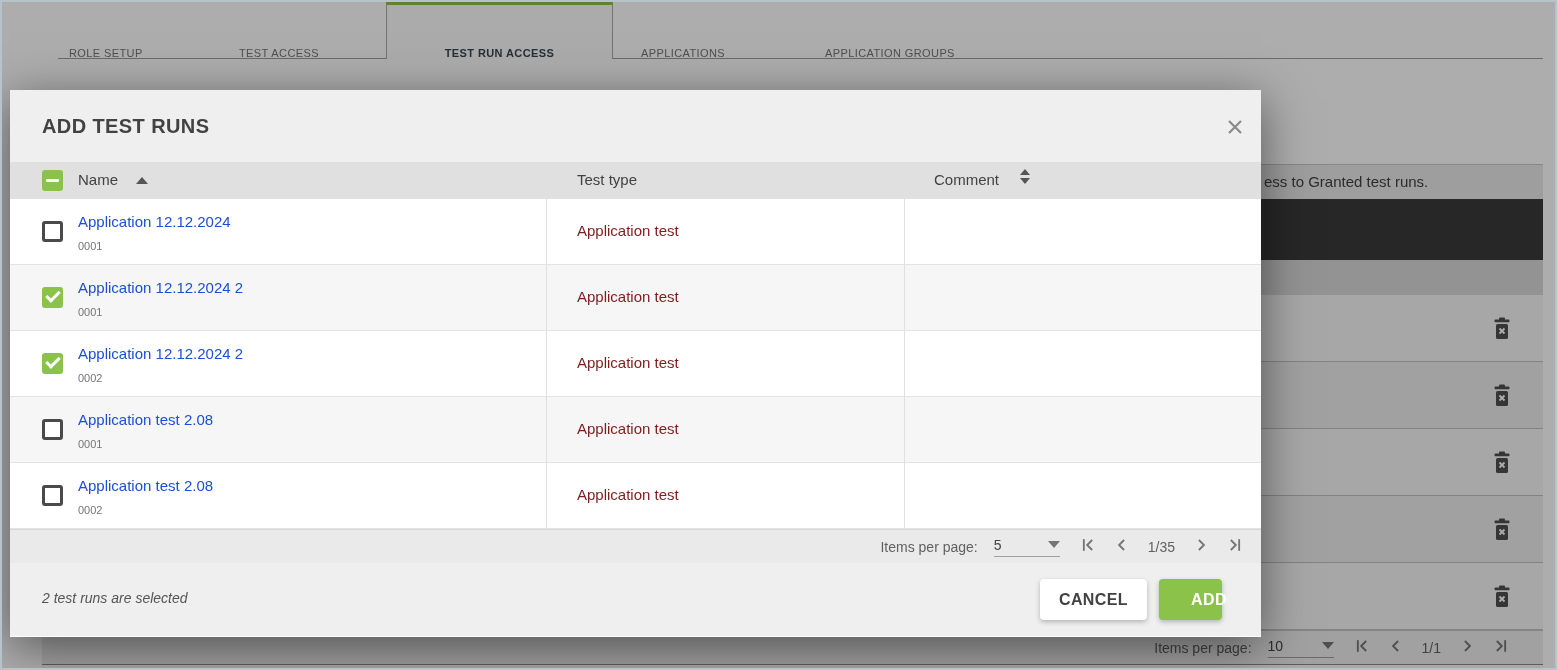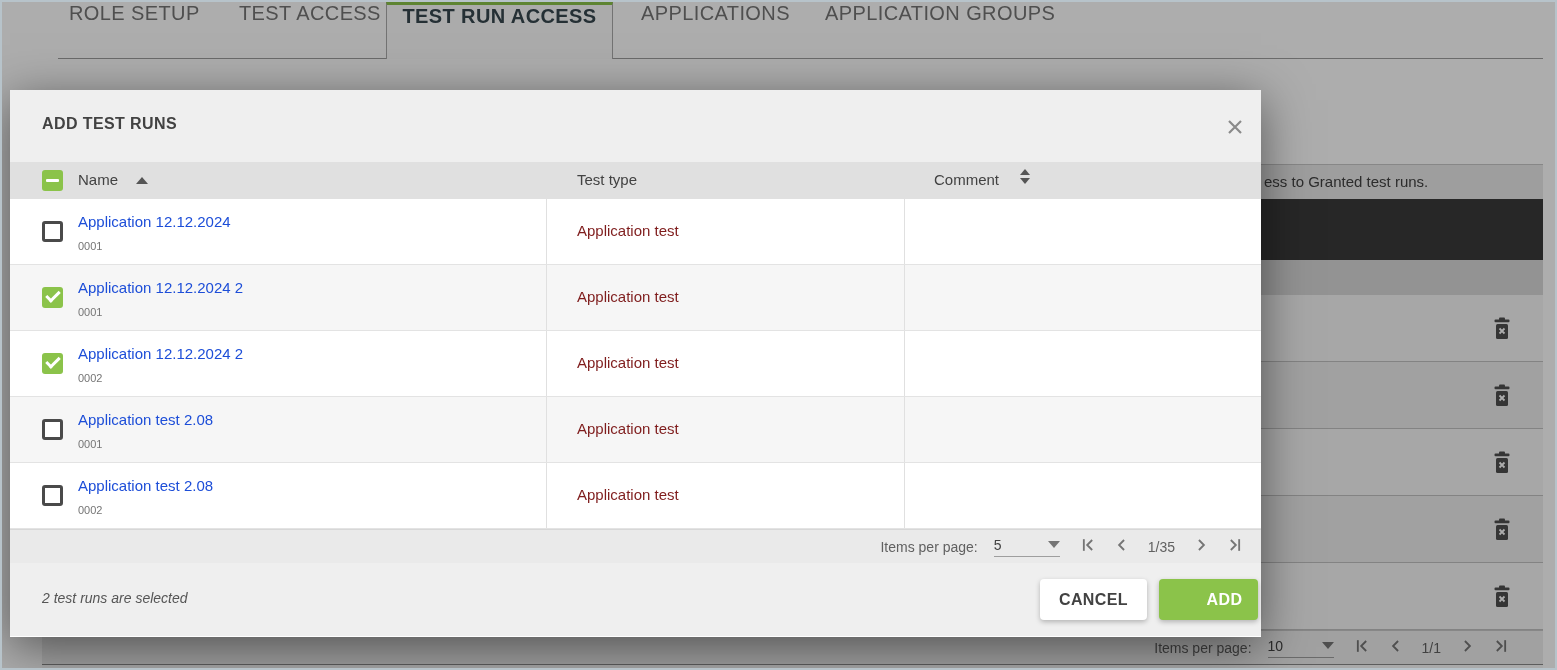--- a/index.html
+++ b/index.html
@@ -3,21 +3,21 @@
 <meta charset="utf-8">
 <style>
   :root{ --green:#8BC34A; }
   *{margin:0;padding:0;box-sizing:border-box;}
   html,body{background:#e8e8e8;font-family:"Liberation Sans",sans-serif;}
   .screen{position:relative;width:1557px;height:670px;background:#ffffff;border:2px solid #b7c3ca;overflow:hidden;}
 
   
   .bg-page{position:absolute;inset:0;background:#fff;}
   .tabline{position:absolute;left:56px;right:12px;top:56px;height:1px;background:#9e9e9e;}
-  .tab{position:absolute;top:0;height:57px;display:flex;align-items:flex-start;font-size:20px;letter-spacing:.4px;color:#757575;cursor:pointer;}
+  .tab{position:absolute;top:0;height:57px;display:flex;align-items:flex-end;font-size:11px;letter-spacing:.4px;color:#757575;cursor:pointer;}
   .tab.active{justify-content:center;background:#fdfdfd;border:1px solid #aaa;border-top:3px solid var(--green);border-bottom:none;font-weight:bold;color:#37474f;}
   .bg-toolbar{position:absolute;left:0;right:0;top:57px;height:103px;background:#fff;}
   .frag{position:absolute;left:1262px;top:116px;font-style:italic;font-size:15px;color:#555;}
   .toggle{position:absolute;left:1334px;top:115px;width:44px;height:19px;border-radius:10px;background:#9e9e9e;cursor:pointer;}
   .knob{position:absolute;left:-2px;top:-4px;width:27px;height:27px;border-radius:50%;background:#fafafa;box-shadow:0 1px 3px rgba(0,0,0,.4);}
   .add-lbl{position:absolute;left:1391px;top:116px;font-style:italic;font-size:15px;color:#555;}
   .plus-btn{position:absolute;left:1503px;top:109px;width:31px;height:31px;border:none;border-radius:4px;background:var(--green);color:#fff;font-size:26px;font-weight:bold;line-height:26px;cursor:pointer;}
   .bg-info{position:absolute;left:40px;right:12px;top:162px;height:35px;background:#e9e9e9;border-top:1px solid #c7c7c7;}
   .bg-info span{position:absolute;left:1222px;top:8px;font-size:15px;color:#424242;}
   .bg-dark{position:absolute;left:40px;right:12px;top:197px;height:61px;background:#3a3a3a;}
@@ -28,21 +28,21 @@
   .trash{position:absolute;right:30px;top:22px;width:22px;height:23px;border:none;background:transparent;cursor:pointer;}
   .bg-pagi{position:absolute;left:40px;right:12px;top:628px;height:34px;background:#eeeeee;border-top:1px solid #c7c7c7;display:flex;align-items:center;justify-content:flex-end;padding-right:30px;gap:16px;}
   .bg-strip{position:absolute;left:40px;right:12px;top:662px;height:8px;background:#fafafa;border-top:1px solid #8a8a8a;}
 
   
   .overlay{position:absolute;inset:0;background:rgba(0,0,0,.32);}
 
   
   .modal{position:absolute;left:8px;top:88px;width:1251px;height:547px;background:#fff;box-shadow:0 10px 45px rgba(0,0,0,.5);}
   .m-header{position:relative;height:72px;background:#efefef;}
-  .m-title{position:absolute;left:32px;top:25px;font-size:16px;font-weight:bold;letter-spacing:.4px;color:#424242;}
+  .m-title{position:absolute;left:32px;top:25px;font-size:20px;font-weight:bold;letter-spacing:.4px;color:#424242;}
   .m-search{position:absolute;left:922px;top:16px;width:240px;height:36px;display:flex;align-items:center;gap:8px;border-bottom:1px solid #8a8a8a;}
   .m-search input{flex:1;border:none;outline:none;background:transparent;font-family:"Liberation Sans",sans-serif;font-size:15px;font-style:italic;color:#424242;}
   .m-search input::placeholder{color:#8f8f8f;font-style:italic;}
   .m-close{position:absolute;left:1212px;top:25px;width:26px;height:26px;border:none;background:transparent;cursor:pointer;}
   .m-thead{position:relative;height:37px;background:#e0e0e0;font-size:15px;color:#424242;}
   .th-cb{position:absolute;left:32px;top:8px;}
   .th-name{position:absolute;left:68px;top:9px;}
   .tri-up{position:absolute;left:126px;top:15px;width:0;height:0;border-left:6px solid transparent;border-right:6px solid transparent;border-bottom:7px solid #555;}
   .th-type{position:absolute;left:567px;top:9px;}
   .th-comment{position:absolute;left:924px;top:9px;}
@@ -72,21 +72,21 @@
   .size-val{font-size:14px;color:#424242;}
   .caret{width:0;height:0;border-left:6px solid transparent;border-right:6px solid transparent;border-top:7px solid #757575;}
   .nav{display:flex;align-items:center;gap:10px;}
   .nav-btn{border:none;background:transparent;width:24px;height:24px;cursor:pointer;padding:0;}
   .nav-btn svg{stroke:#757575;fill:none;stroke-width:2.2;}
   .page-ind{font-size:14px;color:#616161;margin:0 4px;}
   .m-footer{position:relative;height:73px;background:#efefef;}
   .sel-summary{position:absolute;left:32px;top:27px;font-size:14px;font-style:italic;color:#555;}
   .btn{position:absolute;top:16px;height:41px;border:none;border-radius:4px;font-family:"Liberation Sans",sans-serif;font-size:16px;font-weight:bold;letter-spacing:.4px;cursor:pointer;box-shadow:0 2px 5px rgba(0,0,0,.25);}
   .btn-cancel{left:1030px;width:107px;background:#fff;color:#424242;}
-  .btn-add{left:1149px;width:99px;background:var(--green);color:#fff;padding-left:32px;}
+  .btn-add{left:1149px;width:63px;background:var(--green);color:#fff;padding-left:32px;}
 </style>
 </head>
 <body>
 
 <div class="screen">
 
   <div class="bg-page">
     <div class="tabline"></div>
     <div id="tabs-mount">
         <div class="tab" style="left: 67px;">

